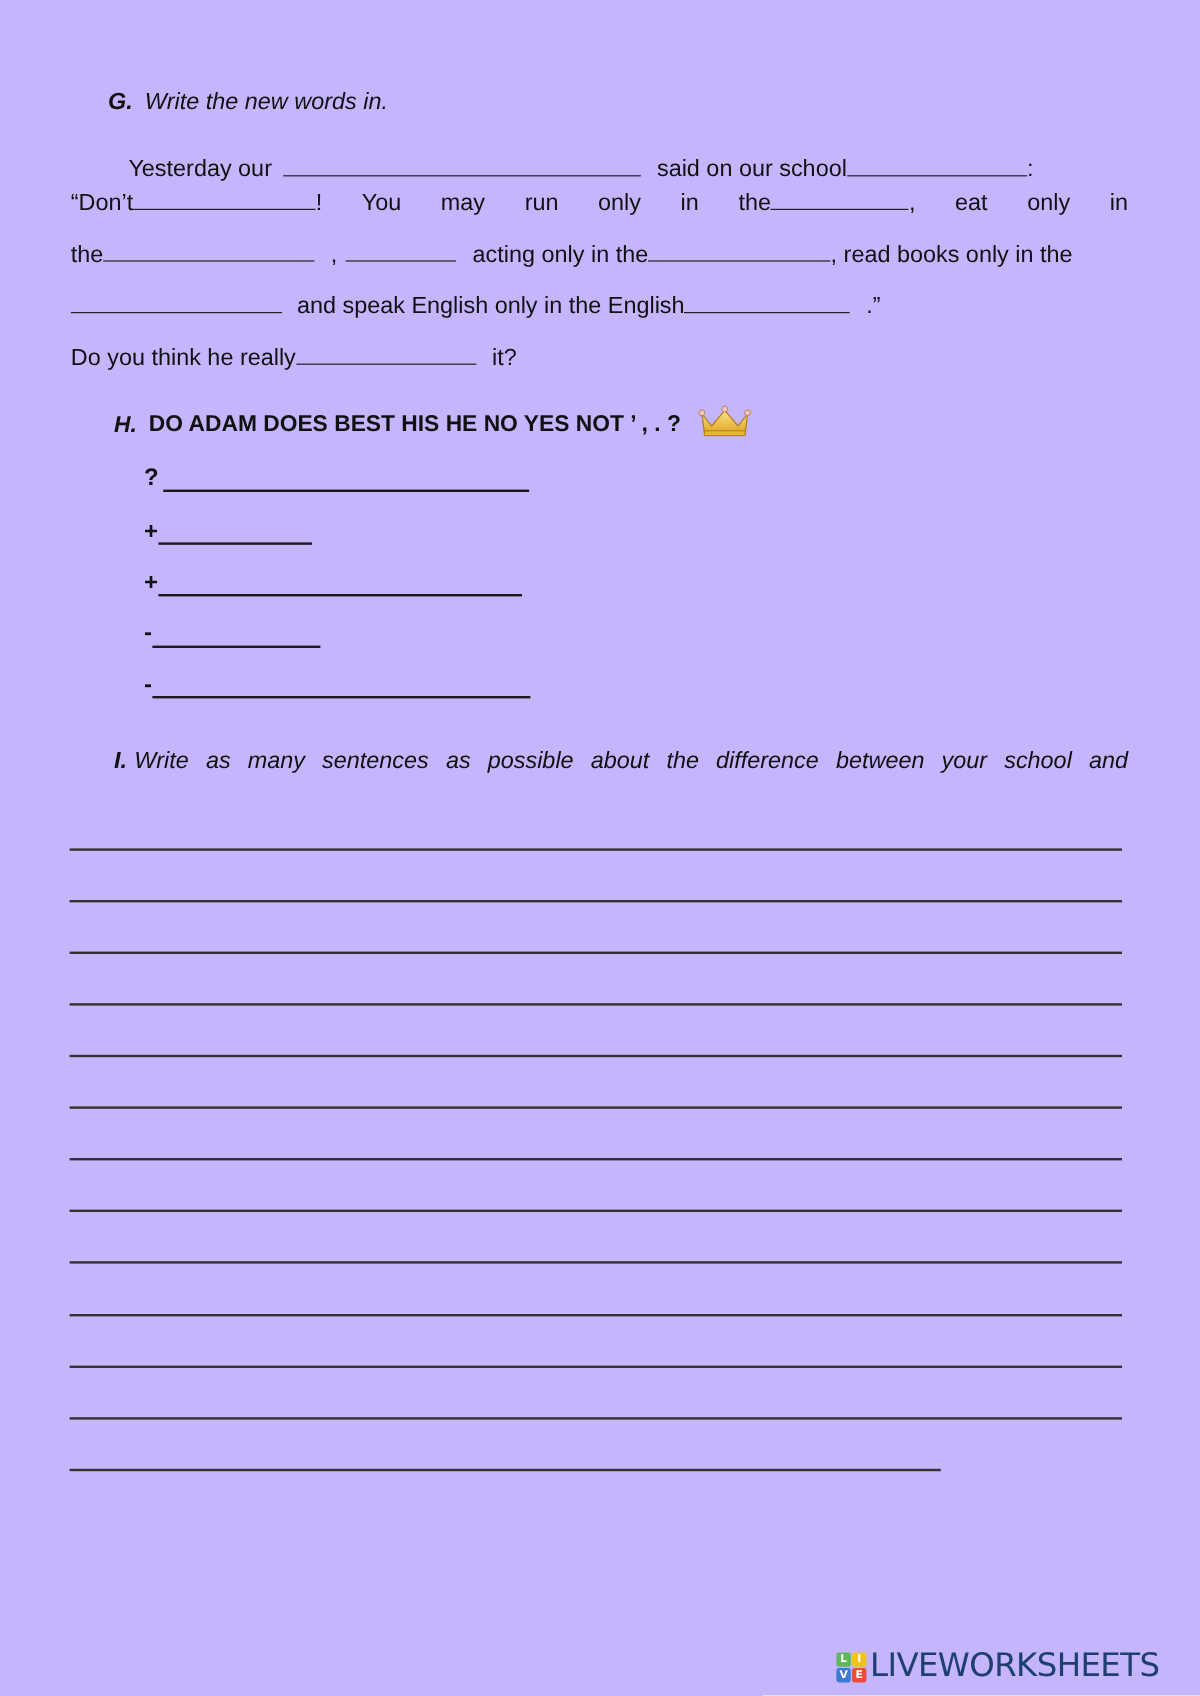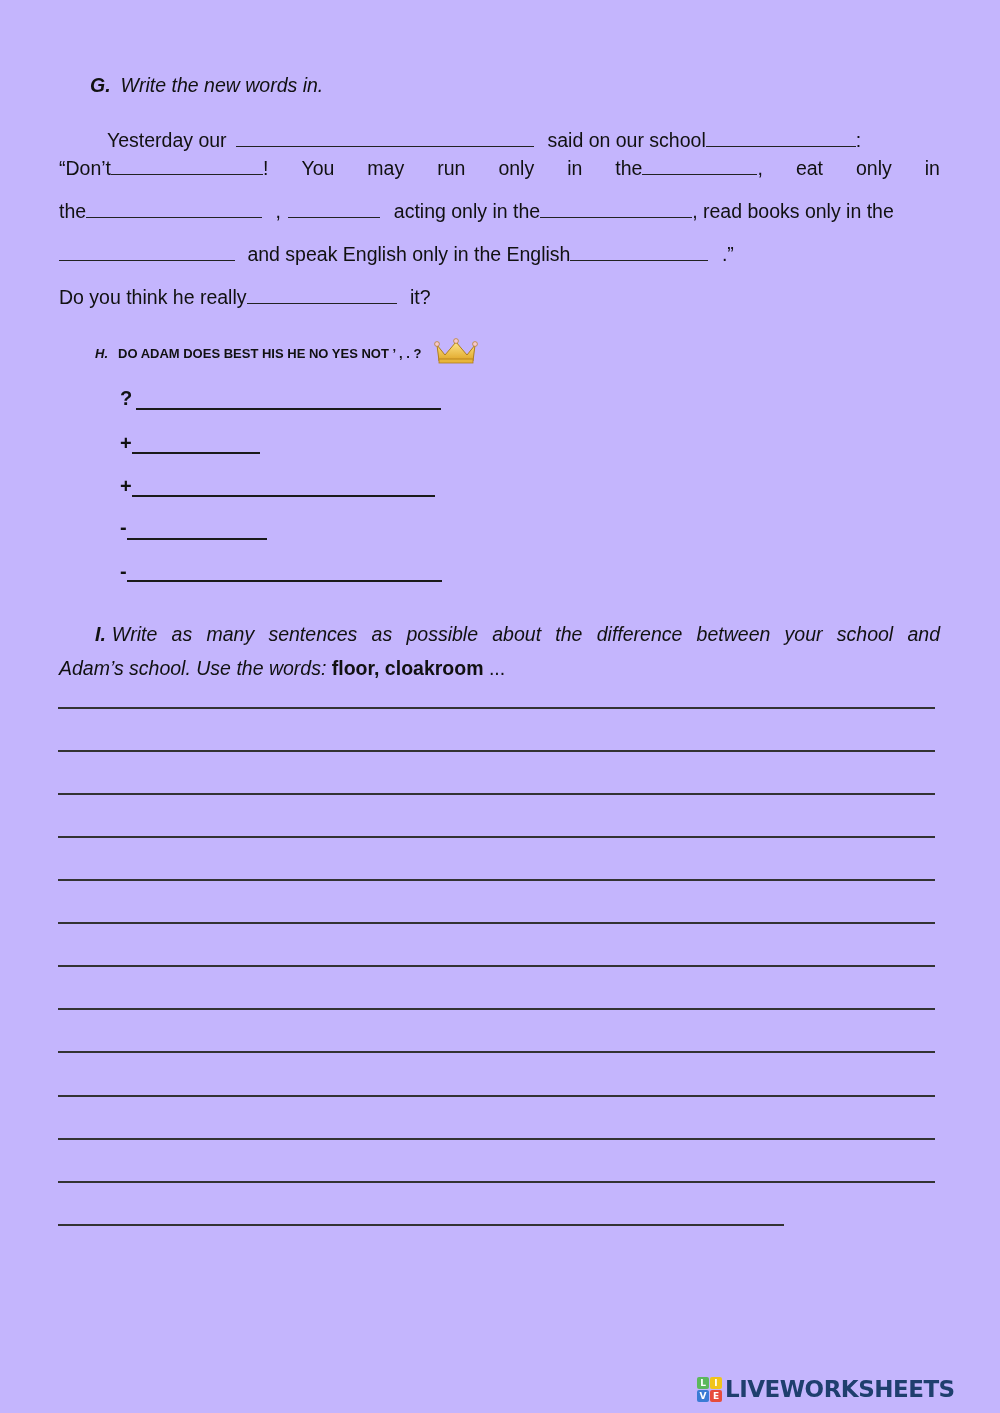--- a/index.html
+++ b/index.html
@@ -12,21 +12,21 @@
   .b { font-weight: bold; }
   .i { font-style: italic; }
   .heading-label { font-weight: bold; font-style: italic; margin-right: 10px; }
   .answer-row { position: absolute; left: 120px; font-weight: bold; font-size: 20px; line-height: 24px; }
   .answer-line { position: absolute; height: 0; border-top: 2.6px solid #1a1a1a; }
   .write-line { position: absolute; left: 58px; height: 0; border-top: 2.2px solid #333; }
   .crown { display: inline-block; vertical-align: middle; margin-left: 8px; }
   .logo { position: absolute; left: 697px; top: 1374px; display: flex; align-items: center; }
   .logo-grid { display: grid; grid-template-columns: 12px 12px; grid-template-rows: 12px 12px; gap: 1px; margin-right: 3px; }
   .logo-grid span { display: flex; align-items: center; justify-content: center; font-size: 9px; font-weight: bold; color: #fff; border-radius: 2px; font-family: "DejaVu Sans", sans-serif; }
-  .logo-text { font-family: "DejaVu Sans", sans-serif; font-weight: bold; font-size: 23px; letter-spacing: -0.5px; line-height: 30px; }
+  .logo-text { font-family: "DejaVu Sans", sans-serif; font-weight: normal; font-size: 27px; letter-spacing: -0.5px; line-height: 30px; }
 </style>
 </head>
 <body>
 
 <div class="page">
 
   <div class="line" style="left:90px; top:73px;">
     <span class="heading-label">G.</span><span class="i">Write the new words in.</span>
   </div>
 
@@ -60,21 +60,21 @@
     <span>Do you think he really</span><span class="blank" style="width:150px;"></span>
     <span style="margin-left:8px;">it?</span>
   </div>
 
   <div class="line" style="left:59px; top:242px;">
     <span class="blank" style="width:176px;"></span>
     <span style="margin-left:7px;">and speak English only in the English</span><span class="blank" style="width:138px;"></span>
     <span style="margin-left:8px;">.”</span>
   </div>
 
-  <div class="line b" style="left:95px; top:337px; font-size:13px;">
+  <div class="line b" style="left:95px; top:337px; font-size:19px;">
     <span class="heading-label">H.</span><span>DO ADAM DOES BEST HIS HE NO YES NOT  ’  ,  .  ?</span>
     <span class="crown">
       <svg width="46" height="28" viewBox="0 0 46 28">
         <defs>
           <linearGradient id="cg" x1="0" y1="0" x2="0" y2="1">
             <stop offset="0" stop-color="#fde68a"></stop>
             <stop offset="1" stop-color="#e0a526"></stop>
           </linearGradient>
         </defs>
         <path d="M4 8 L12 18 L23 5 L34 18 L42 8 L40 24 L6 24 Z" fill="url(#cg)" stroke="#b07d1a" stroke-width="1"></path>
@@ -100,25 +100,20 @@
     <div class="answer-line" style="left:127px; top:538px; width:140px;"></div>
 
     <span class="answer-row" style="top:559px;">-</span>
     <div class="answer-line" style="left:127px; top:580px; width:315px;"></div>
   </div>
 
   <div class="line i justify" style="left:59px; top:622px; width:881px; font-size:19.5px;">
     <span style="padding-left:36px;"><span class="heading-label" style="margin-right:6px;">I.</span></span>
     <span style="flex:1; text-align:justify; text-align-last:justify;font-style:italic;">Write as many sentences as possible about the difference between your school and</span>
   </div>
-  <div class="line" style="left:59px; top:656px;">
-    <span class="i">Adam’s school.  Use the words:</span>
-    <span class="b">floor, cloakroom</span>
-    <span>...</span>
-  </div>
 
   <div>
     <div class="write-line" style="top:707px; width:877px;"></div>
     <div class="write-line" style="top:750px; width:877px;"></div>
     <div class="write-line" style="top:793px; width:877px;"></div>
     <div class="write-line" style="top:836px; width:877px;"></div>
     <div class="write-line" style="top:879px; width:877px;"></div>
     <div class="write-line" style="top:922px; width:877px;"></div>
     <div class="write-line" style="top:965px; width:877px;"></div>
     <div class="write-line" style="top:1008px; width:877px;"></div>

